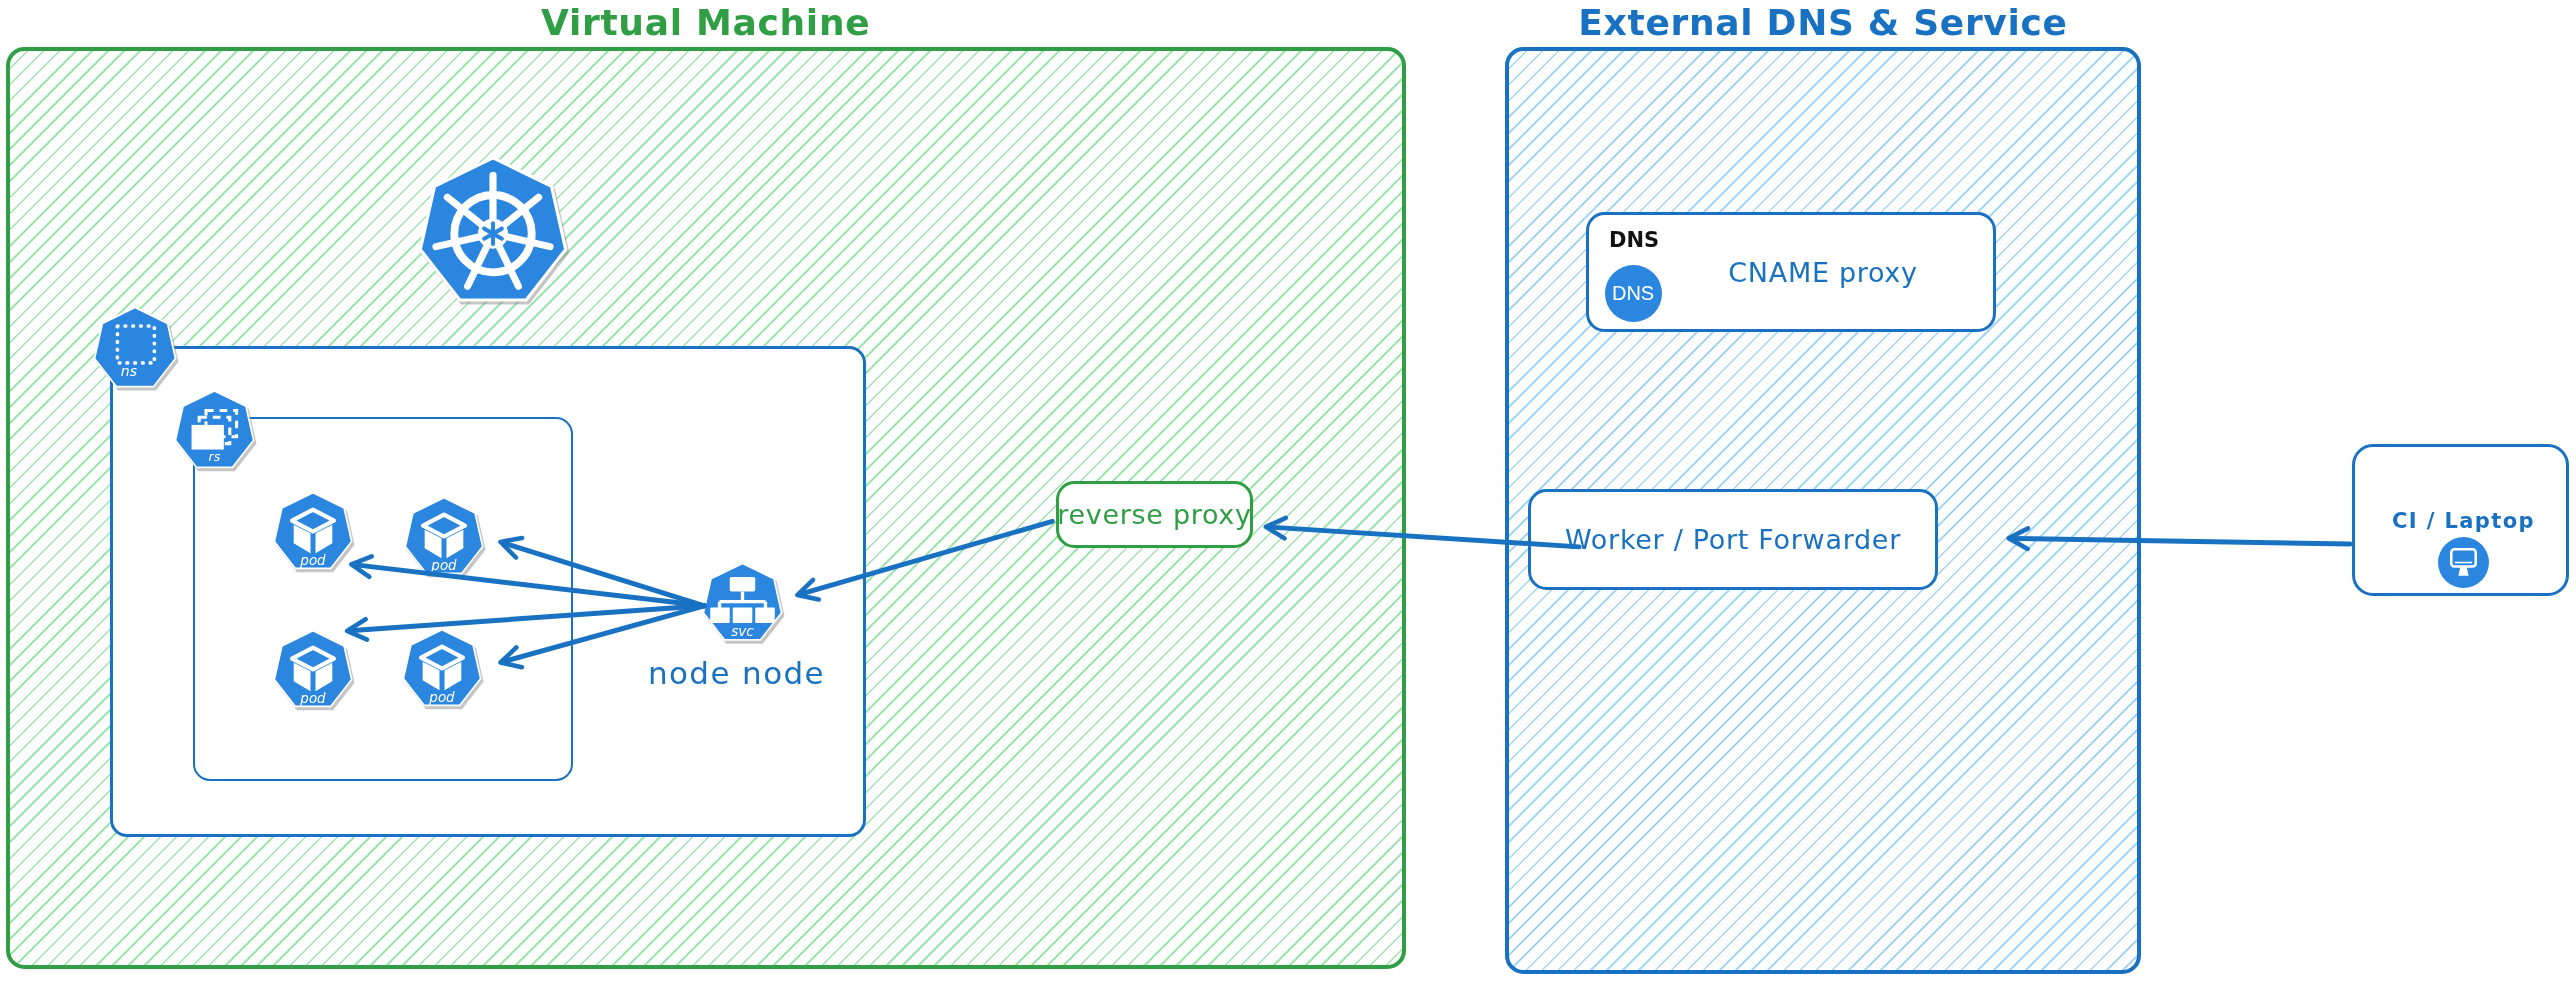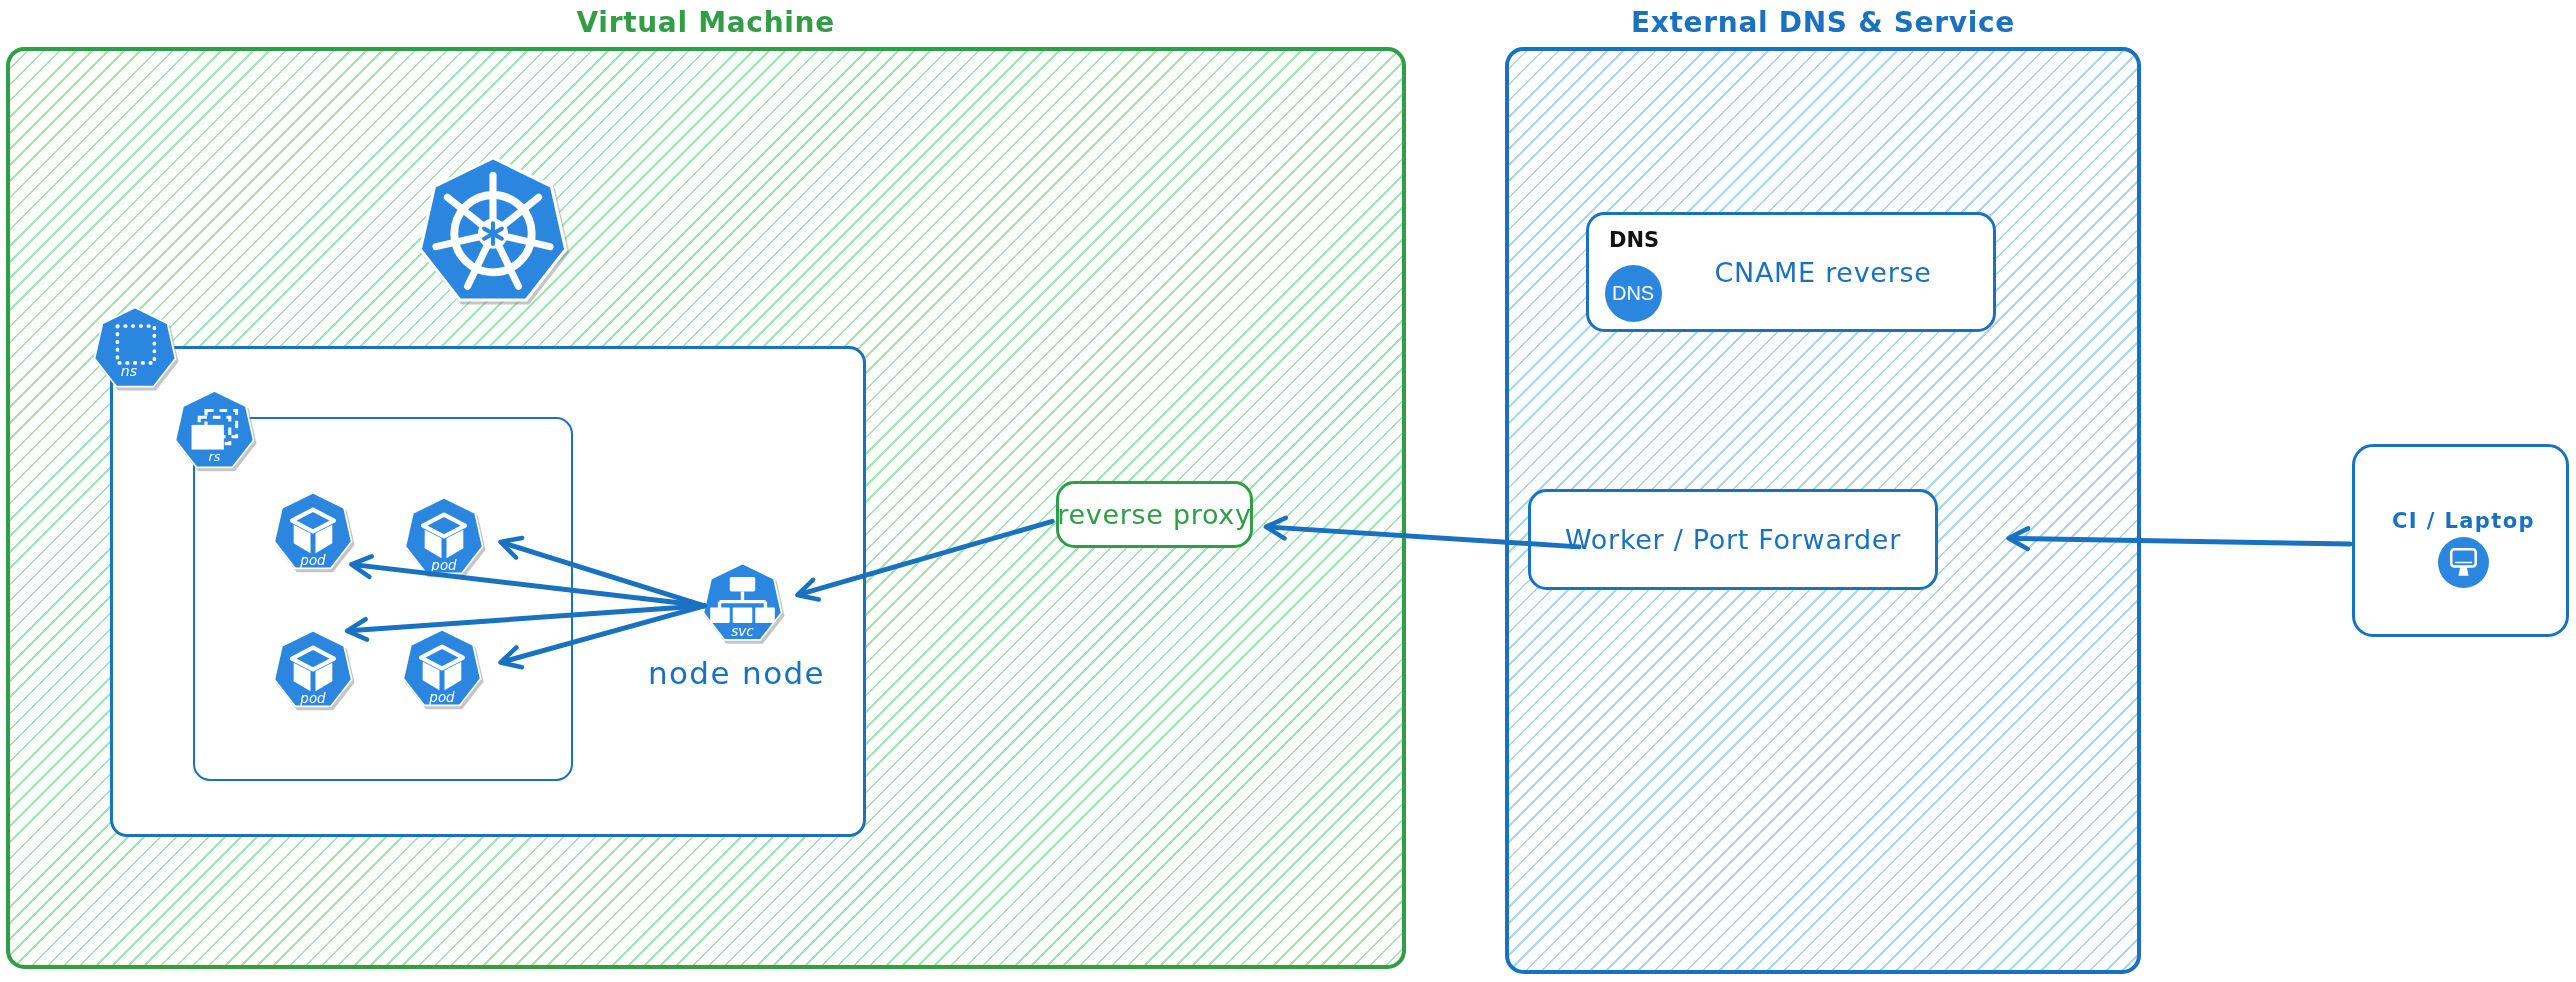--- a/index.html
+++ b/index.html
@@ -2,21 +2,21 @@
 <html style="font-size:11.4px"><head>
 <meta charset="utf-8">
 <style>
   html,body{margin:0;padding:0;background:#ffffff;}
   .canvas{
     position:relative;width:2576px;height:983px;background:#ffffff;overflow:hidden;
     font-family:"DejaVu Sans",sans-serif;
   }
   .abs{position:absolute;}
   .group-title{
-    position:absolute;text-align:center;font-size:28px;font-weight:600;letter-spacing:0.7px;height:40px;line-height:40px;
+    position:absolute;text-align:center;font-size:36px;font-weight:600;letter-spacing:0.7px;height:40px;line-height:40px;
   }
   .group-title.green{color:#2f9e44;}
   .group-title.blue{color:#1971c2;text-align:center;}
   .region{position:absolute;box-sizing:border-box;border-radius:18.5px;}
   .region.green-region{
     border:4.3px solid #2f9e44;
     background:repeating-linear-gradient(135deg,#9fe7ae 0px,#9fe7ae 1.8px,transparent 1.8px,transparent 11.4px);
   }
   .region.blue-region{
     border:4.3px solid #1971c2;
@@ -146,28 +146,28 @@
 
   <div class="label-box green-box" style="left:1056px;top:481px;width:197px;height:67px">
     <span class="box-label green-text">reverse proxy</span>
   </div>
 
   <div class="label-box" style="left:1586px;top:212px;width:410px;height:120px">
     <div class="dns-tag" style="left:20px;top:12.8px">DNS</div>
     <div class="badge-circle" style="left:15.6px;top:50px;width:57px;height:57px">
       <span>DNS</span>
     </div>
-    <span class="box-label" style="margin-left:64px">CNAME reverse</span>
+    <span class="box-label" style="margin-left:64px">CNAME proxy</span>
   </div>
 
   <div class="label-box" style="left:1528px;top:489px;width:410px;height:101px">
     <span class="box-label">Worker / Port Forwarder</span>
   </div>
 
-  <div class="label-box" style="left:2352px;top:444px;width:217px;height:193px;border-radius:21px">
+  <div class="label-box" style="left:2352px;top:444px;width:217px;height:152px;border-radius:21px">
     <div class="ci-label" style="left:0;top:62px;width:217px">CI / Laptop</div>
     <div class="laptop-circle" style="left:83px;top:90px;width:51px;height:51px"></div>
     <svg class="abs" style="left:83px;top:90px" width="51" height="51" viewBox="0 0 100 100">
       <rect x="26" y="24" width="48" height="34" rx="6" fill="none" stroke="#ffffff" stroke-width="5"></rect>
       <line x1="33" y1="50" x2="67" y2="50" stroke="#ffffff" stroke-width="3"></line>
       <polygon points="44,58 56,58 60,76 40,76" fill="#ffffff"></polygon>
     </svg>
   </div>
 
   <svg class="arrow-layer" width="2576" height="983" viewBox="0 0 3628 1384">

